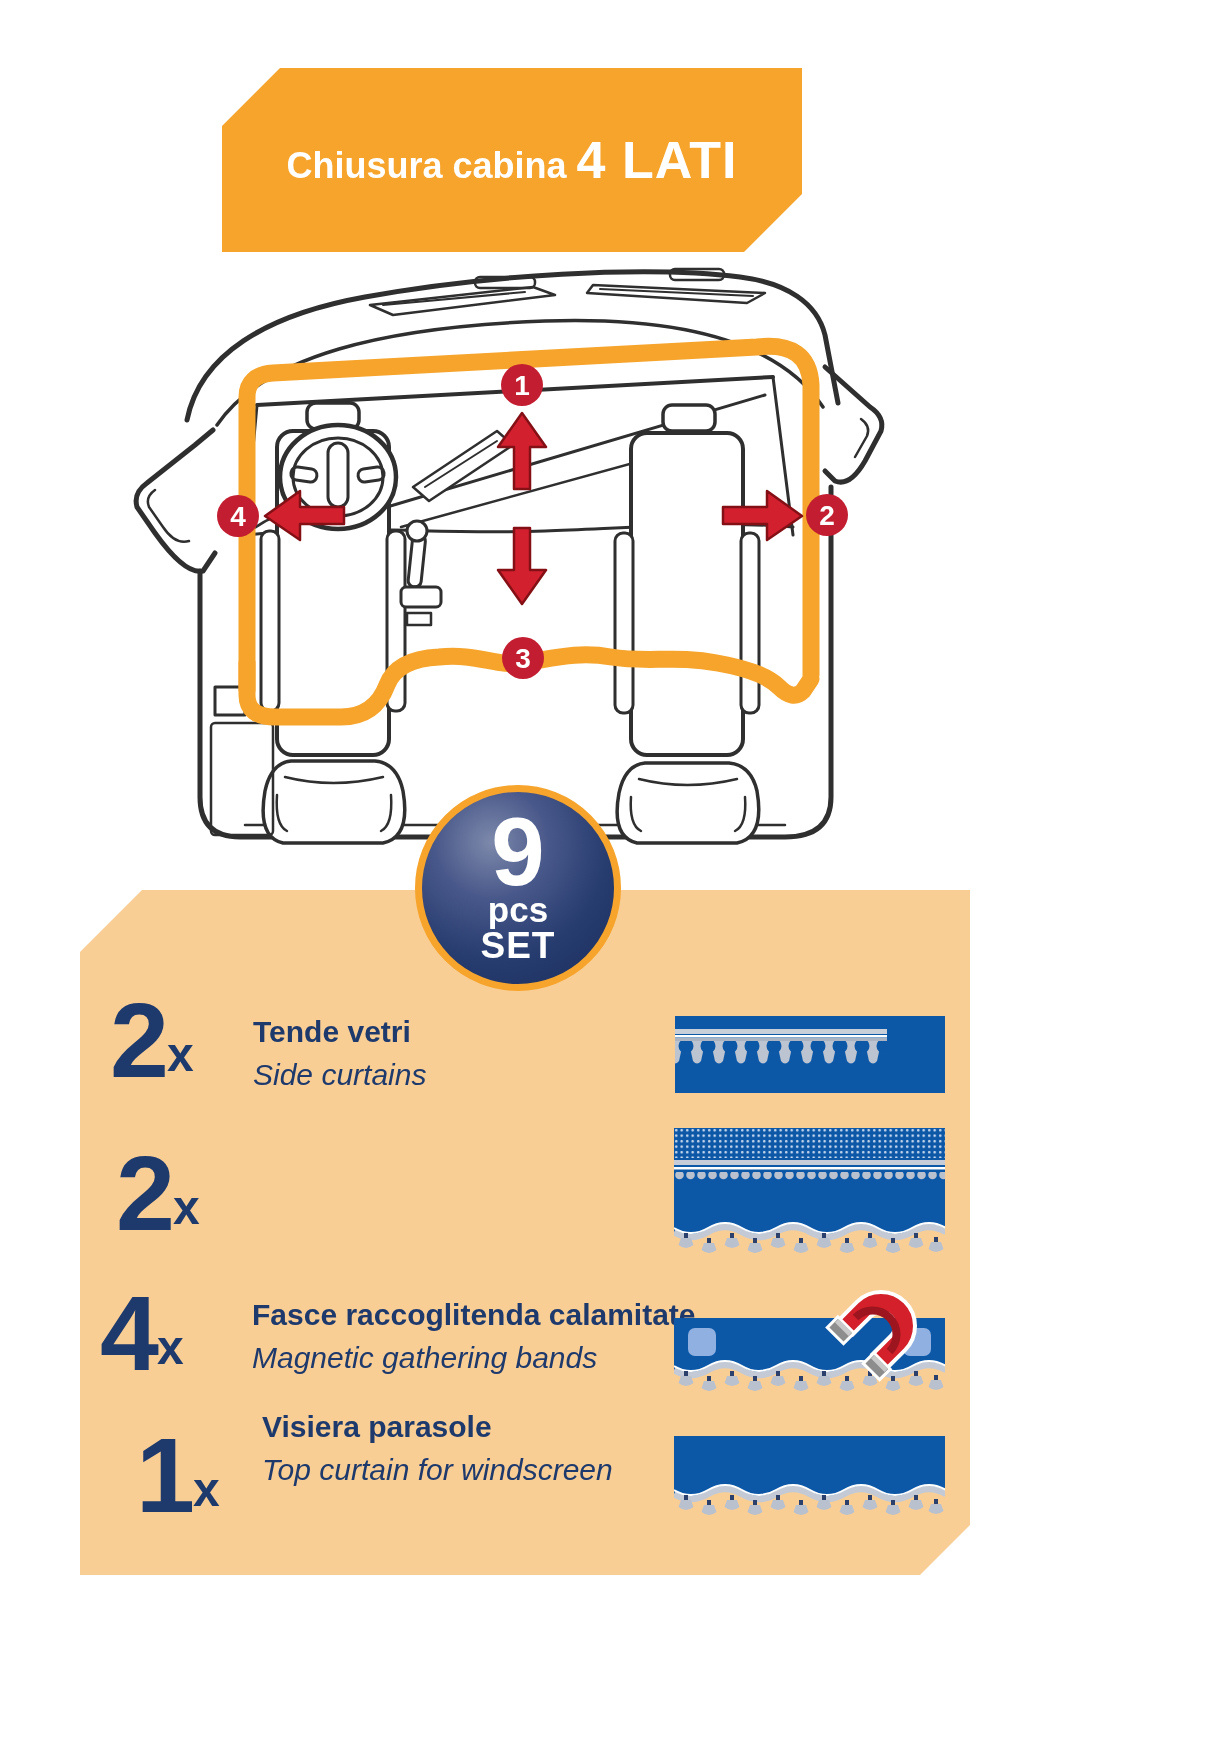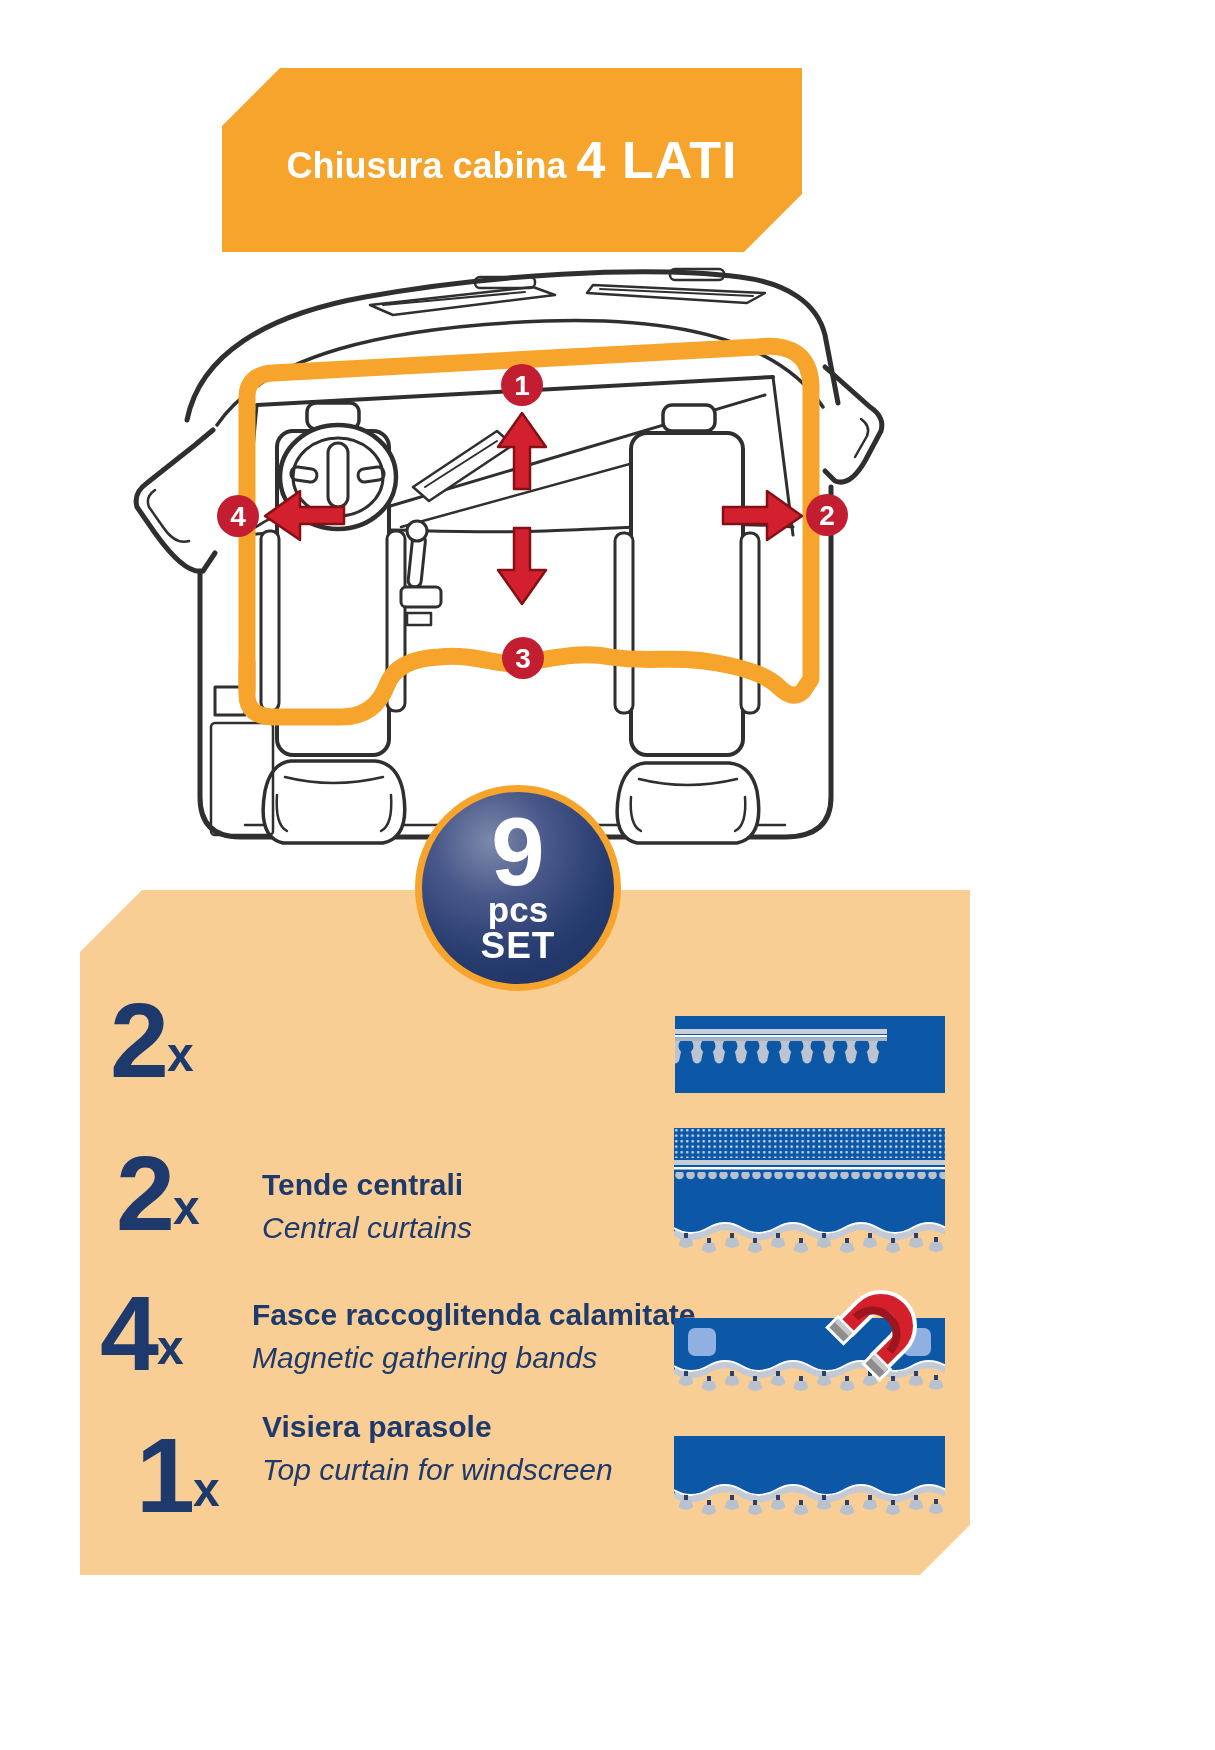--- a/index.html
+++ b/index.html
@@ -161,43 +161,43 @@
     <div class="u">pcs</div>
     <div class="s">SET</div>
   </div>
 
   <div class="panel">
 
     <div class="qtyblock" style="left:30px;top:105px;">
       <span class="q">2</span>
         <span class="m">x</span>
     </div>
+    <div class="txtblock" style="left:173px;top:125px;">
+      <div class="t">Tende vetri</div>
+      <div class="st">Side curtains</div>
+    </div>
     <svg class="ill" style="left:595px;top:126px;" width="270" height="77" viewBox="0 0 270 77">
       <defs>
         <pattern id="p1" x="0" y="25" width="22" height="30" patternUnits="userSpaceOnUse">
           <rect x="-1" y="0" width="24" height="11" fill="#bcc4d1"></rect>
           <circle cx="11" cy="5" r="7.5" fill="#0d57a7"></circle>
           <path d="M16 11 L28 11 L26 20 Q22 25 18 20 Z" fill="#bcc4d1"></path>
           <path d="M-6 11 L6 11 L4 20 Q0 25 -4 20 Z" fill="#bcc4d1"></path>
         </pattern>
       </defs>
       <rect width="270" height="77" fill="#0d57a7"></rect>
       <rect x="0" y="13" width="212" height="5" fill="#c9cfd9"></rect>
       <rect x="0" y="19" width="212" height="2.5" fill="#ffffff"></rect>
       <rect x="0" y="22" width="212" height="3" fill="#aab3c2"></rect>
       <rect x="0" y="25" width="212" height="30" fill="url(#p1)"></rect>
     </svg>
 
     <div class="qtyblock" style="left:36px;top:258px;">
       <span class="q">2</span>
         <span class="m">x</span>
-    </div>
-    <div class="txtblock" style="left:182px;top:278px;">
-      <div class="t">Tende centrali</div>
-      <div class="st">Central curtains</div>
     </div>
     <svg class="ill" style="left:594px;top:238px;" width="271" height="127" viewBox="0 0 271 127">
       <defs>
         <pattern id="p2" width="5.5" height="5.5" patternUnits="userSpaceOnUse">
             <circle cx="2.2" cy="2.2" r="1.25" fill="#d4e2f3"></circle>
           </pattern>
         <pattern id="p2s" x="0" y="44" width="11" height="10" patternUnits="userSpaceOnUse">
             <circle cx="5.5" cy="3" r="4.3" fill="#b9c1cf"></circle>
           </pattern>
         <g id="f2">

